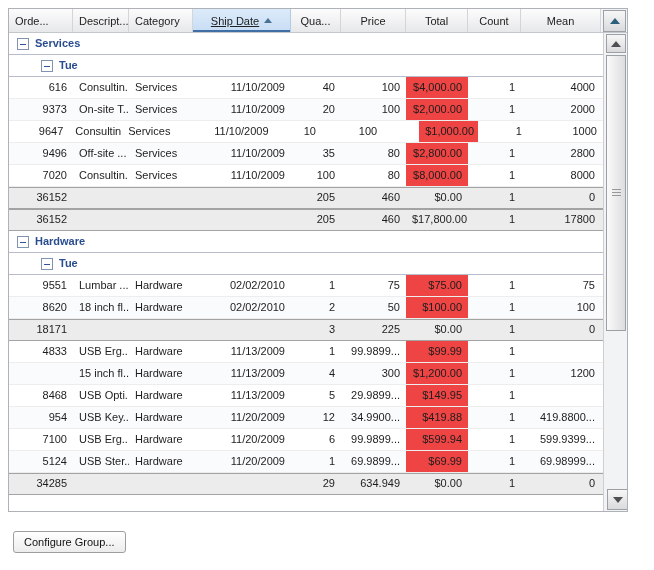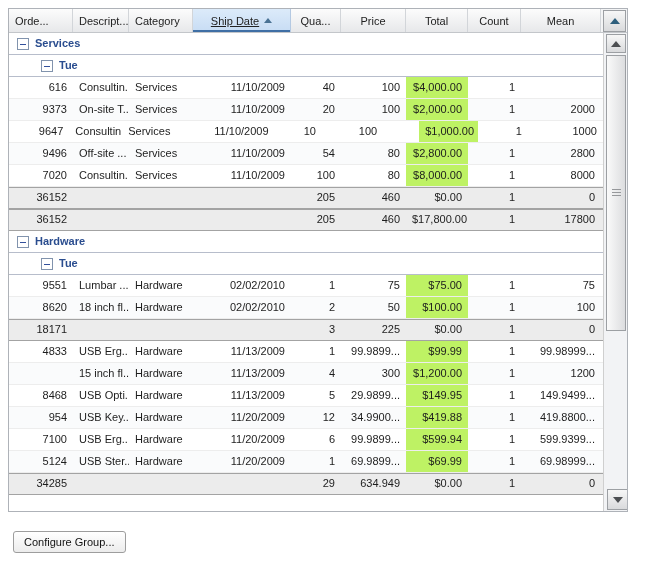--- a/index.html
+++ b/index.html
@@ -49,21 +49,21 @@
 
   
   .grid-body { display:flex; height:478px; overflow:hidden; }
   .rows-wrap { flex:1; overflow:hidden; border-right:1px solid #cfcfcf; }
 
   .row { display:flex; height:22px; line-height:21px; border-bottom:1px solid #ededed; background:#fff; }
   .row.alt { background:#fafbfc; }
   .cell { padding:0 6px; white-space:nowrap; overflow:hidden; }
   .al-right { text-align:right; }
   .al-left  { text-align:left; }
-  .row.data .cell.col-total { background:#bef264; }
+  .row.data .cell.col-total { background:#ef4444; }
 
   .row.group { border-bottom:1px solid #b7bdcb; align-items:center; background:#fff; }
   .row.group.g1 { padding-left:8px; }
   .row.group.g2 { padding-left:32px; }
   .glabel { font-weight:bold; color:var(--group-text); margin-left:6px; }
   .minus-icon {
     position:relative; width:12px; height:12px; background:#fff;
     border:1px solid #8193ad; flex:0 0 12px; cursor:pointer;
   }
   .minus-icon::after {
@@ -155,20 +155,21 @@
         </div>
         <div class="row data">
           <div class="cell al-right col-order" style="width: 64px;">616</div>
           <div class="cell al-left col-description" style="width: 56px;">Consultin...</div>
           <div class="cell al-left col-category" style="width: 64px;">Services</div>
           <div class="cell al-right col-ship-date" style="width: 98px;">11/10/2009</div>
           <div class="cell al-right col-quantity" style="width: 50px;">40</div>
           <div class="cell al-right col-price" style="width: 65px;">100</div>
           <div class="cell al-right col-total" style="width: 62px;">$4,000.00</div>
           <div class="cell al-right col-count" style="width: 53px;">1</div>
+          <div class="cell al-right col-mean" style="width: 80px;">4000</div>
         </div>
         <div class="row data alt">
           <div class="cell al-right col-order" style="width: 64px;">9373</div>
           <div class="cell al-left col-description" style="width: 56px;">On-site T...</div>
           <div class="cell al-left col-category" style="width: 64px;">Services</div>
           <div class="cell al-right col-ship-date" style="width: 98px;">11/10/2009</div>
           <div class="cell al-right col-quantity" style="width: 50px;">20</div>
           <div class="cell al-right col-price" style="width: 65px;">100</div>
           <div class="cell al-right col-total" style="width: 62px;">$2,000.00</div>
           <div class="cell al-right col-count" style="width: 53px;">1</div>
@@ -183,21 +184,21 @@
           <div class="cell al-right col-price" style="width: 65px;">100</div>
           <div class="cell al-right col-total" style="width: 62px; margin-left: 36px;">$1,000.00</div>
           <div class="cell al-right col-count" style="width: 53px;">1</div>
           <div class="cell al-right col-mean" style="width: 80px;">1000</div>
         </div>
         <div class="row data alt">
           <div class="cell al-right col-order" style="width: 64px;">9496</div>
           <div class="cell al-left col-description" style="width: 56px;">Off-site ...</div>
           <div class="cell al-left col-category" style="width: 64px;">Services</div>
           <div class="cell al-right col-ship-date" style="width: 98px;">11/10/2009</div>
-          <div class="cell al-right col-quantity" style="width: 50px;">54</div>
+          <div class="cell al-right col-quantity" style="width: 50px;">35</div>
           <div class="cell al-right col-price" style="width: 65px;">80</div>
           <div class="cell al-right col-total" style="width: 62px;">$2,800.00</div>
           <div class="cell al-right col-count" style="width: 53px;">1</div>
           <div class="cell al-right col-mean" style="width: 80px;">2800</div>
         </div>
         <div class="row data">
           <div class="cell al-right col-order" style="width: 64px;">7020</div>
           <div class="cell al-left col-description" style="width: 56px;">Consultin...</div>
           <div class="cell al-left col-category" style="width: 64px;">Services</div>
           <div class="cell al-right col-ship-date" style="width: 98px;">11/10/2009</div>
@@ -272,21 +273,20 @@
         </div>
         <div class="row data">
           <div class="cell al-right col-order" style="width: 64px;">4833</div>
           <div class="cell al-left col-description" style="width: 56px;">USB Erg...</div>
           <div class="cell al-left col-category" style="width: 64px;">Hardware</div>
           <div class="cell al-right col-ship-date" style="width: 98px;">11/13/2009</div>
           <div class="cell al-right col-quantity" style="width: 50px;">1</div>
           <div class="cell al-right col-price" style="width: 65px;">99.9899...</div>
           <div class="cell al-right col-total" style="width: 62px;">$99.99</div>
           <div class="cell al-right col-count" style="width: 53px;">1</div>
-          <div class="cell al-right col-mean" style="width: 80px;">99.98999...</div>
         </div>
         <div class="row data alt">
           <div class="cell al-right col-order" style="width: 64px; margin-top: 40px;">7806</div>
           <div class="cell al-left col-description" style="width: 56px;">15 inch fl...</div>
           <div class="cell al-left col-category" style="width: 64px;">Hardware</div>
           <div class="cell al-right col-ship-date" style="width: 98px;">11/13/2009</div>
           <div class="cell al-right col-quantity" style="width: 50px;">4</div>
           <div class="cell al-right col-price" style="width: 65px;">300</div>
           <div class="cell al-right col-total" style="width: 62px;">$1,200.00</div>
           <div class="cell al-right col-count" style="width: 53px;">1</div>
@@ -294,21 +294,20 @@
         </div>
         <div class="row data">
           <div class="cell al-right col-order" style="width: 64px;">8468</div>
           <div class="cell al-left col-description" style="width: 56px;">USB Opti...</div>
           <div class="cell al-left col-category" style="width: 64px;">Hardware</div>
           <div class="cell al-right col-ship-date" style="width: 98px;">11/13/2009</div>
           <div class="cell al-right col-quantity" style="width: 50px;">5</div>
           <div class="cell al-right col-price" style="width: 65px;">29.9899...</div>
           <div class="cell al-right col-total" style="width: 62px;">$149.95</div>
           <div class="cell al-right col-count" style="width: 53px;">1</div>
-          <div class="cell al-right col-mean" style="width: 80px;">149.9499...</div>
         </div>
         <div class="row data alt">
           <div class="cell al-right col-order" style="width: 64px;">954</div>
           <div class="cell al-left col-description" style="width: 56px;">USB Key...</div>
           <div class="cell al-left col-category" style="width: 64px;">Hardware</div>
           <div class="cell al-right col-ship-date" style="width: 98px;">11/20/2009</div>
           <div class="cell al-right col-quantity" style="width: 50px;">12</div>
           <div class="cell al-right col-price" style="width: 65px;">34.9900...</div>
           <div class="cell al-right col-total" style="width: 62px;">$419.88</div>
           <div class="cell al-right col-count" style="width: 53px;">1</div>

